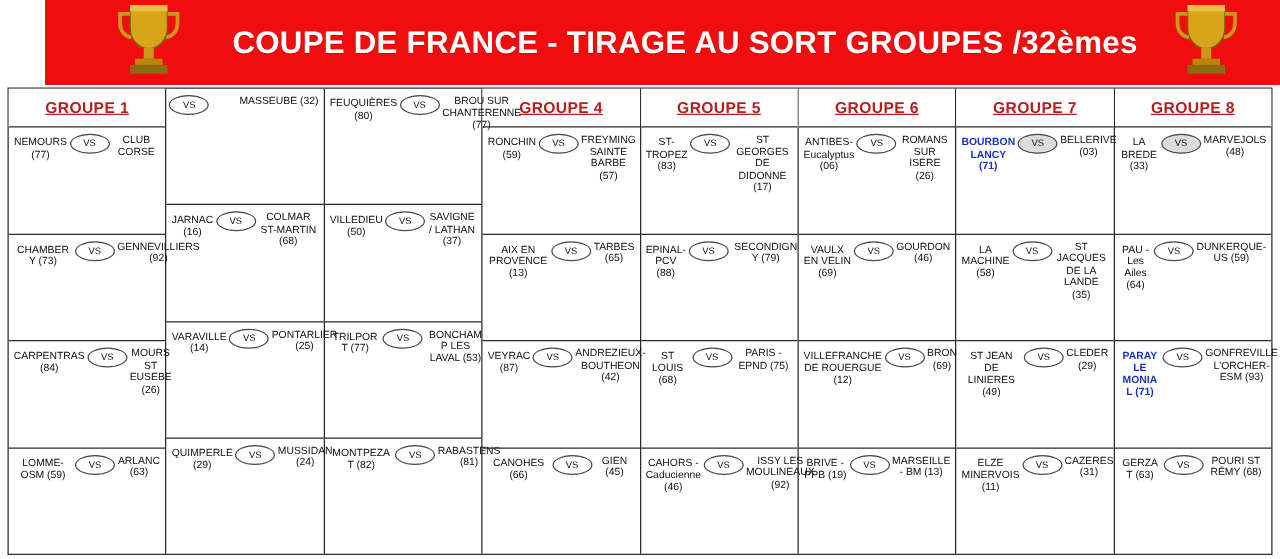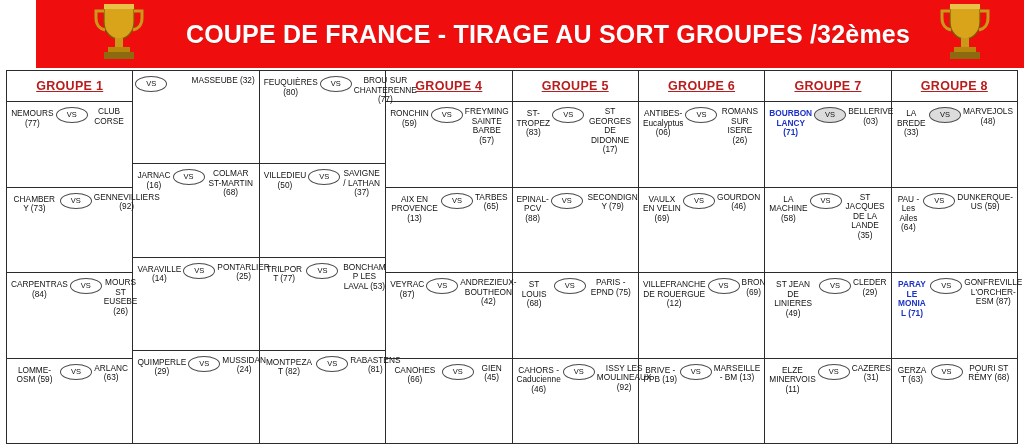--- a/index.html
+++ b/index.html
@@ -372,21 +372,21 @@
             <div class="vs-wrap">
               <span class="vs">VS</span>
             </div>
             <div class="team bot">DUNKERQUE-US (59)</div>
           </div>
           <div class="match">
             <div class="team top highlight">PARAY LE MONIAL (71)</div>
             <div class="vs-wrap">
               <span class="vs">VS</span>
             </div>
-            <div class="team bot">GONFREVILLE L'ORCHER-ESM (87)</div>
+            <div class="team bot">GONFREVILLE L'ORCHER-ESM (93)</div>
           </div>
           <div class="match">
             <div class="team top">GERZAT (63)</div>
             <div class="vs-wrap">
               <span class="vs">VS</span>
             </div>
             <div class="team bot">POURI ST RÉMY (68)</div>
           </div>
         </div>
       </div>

